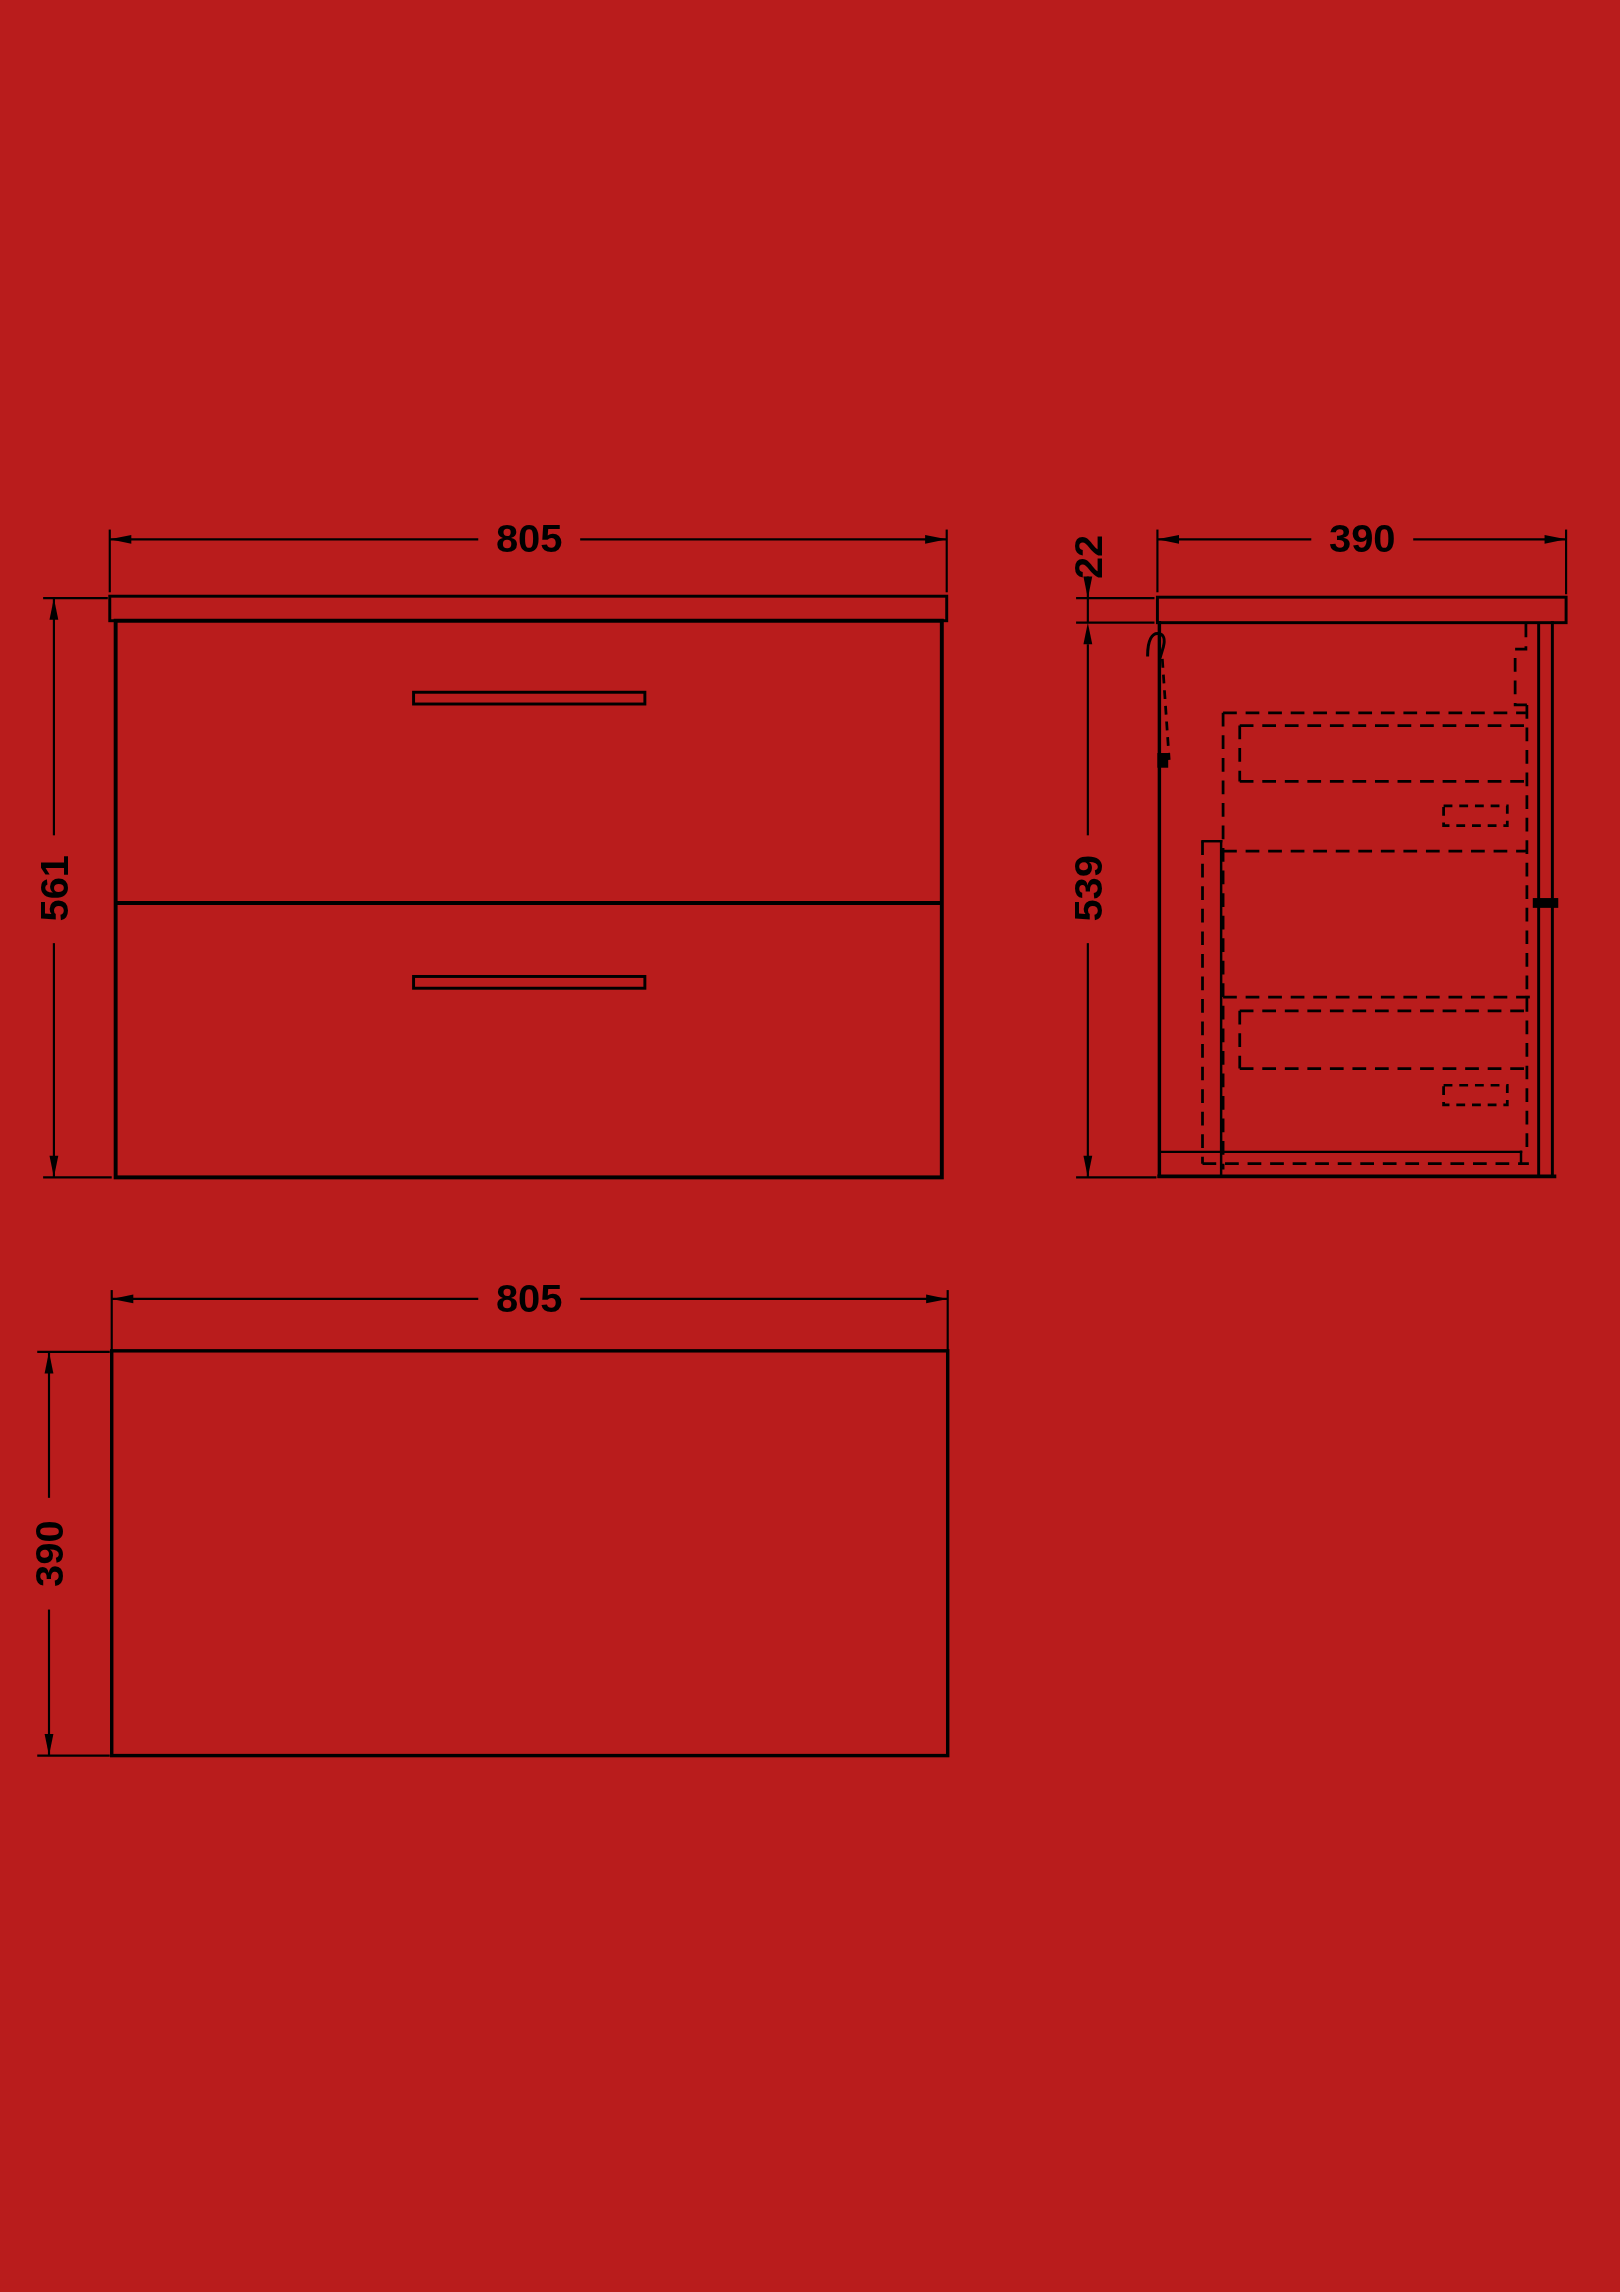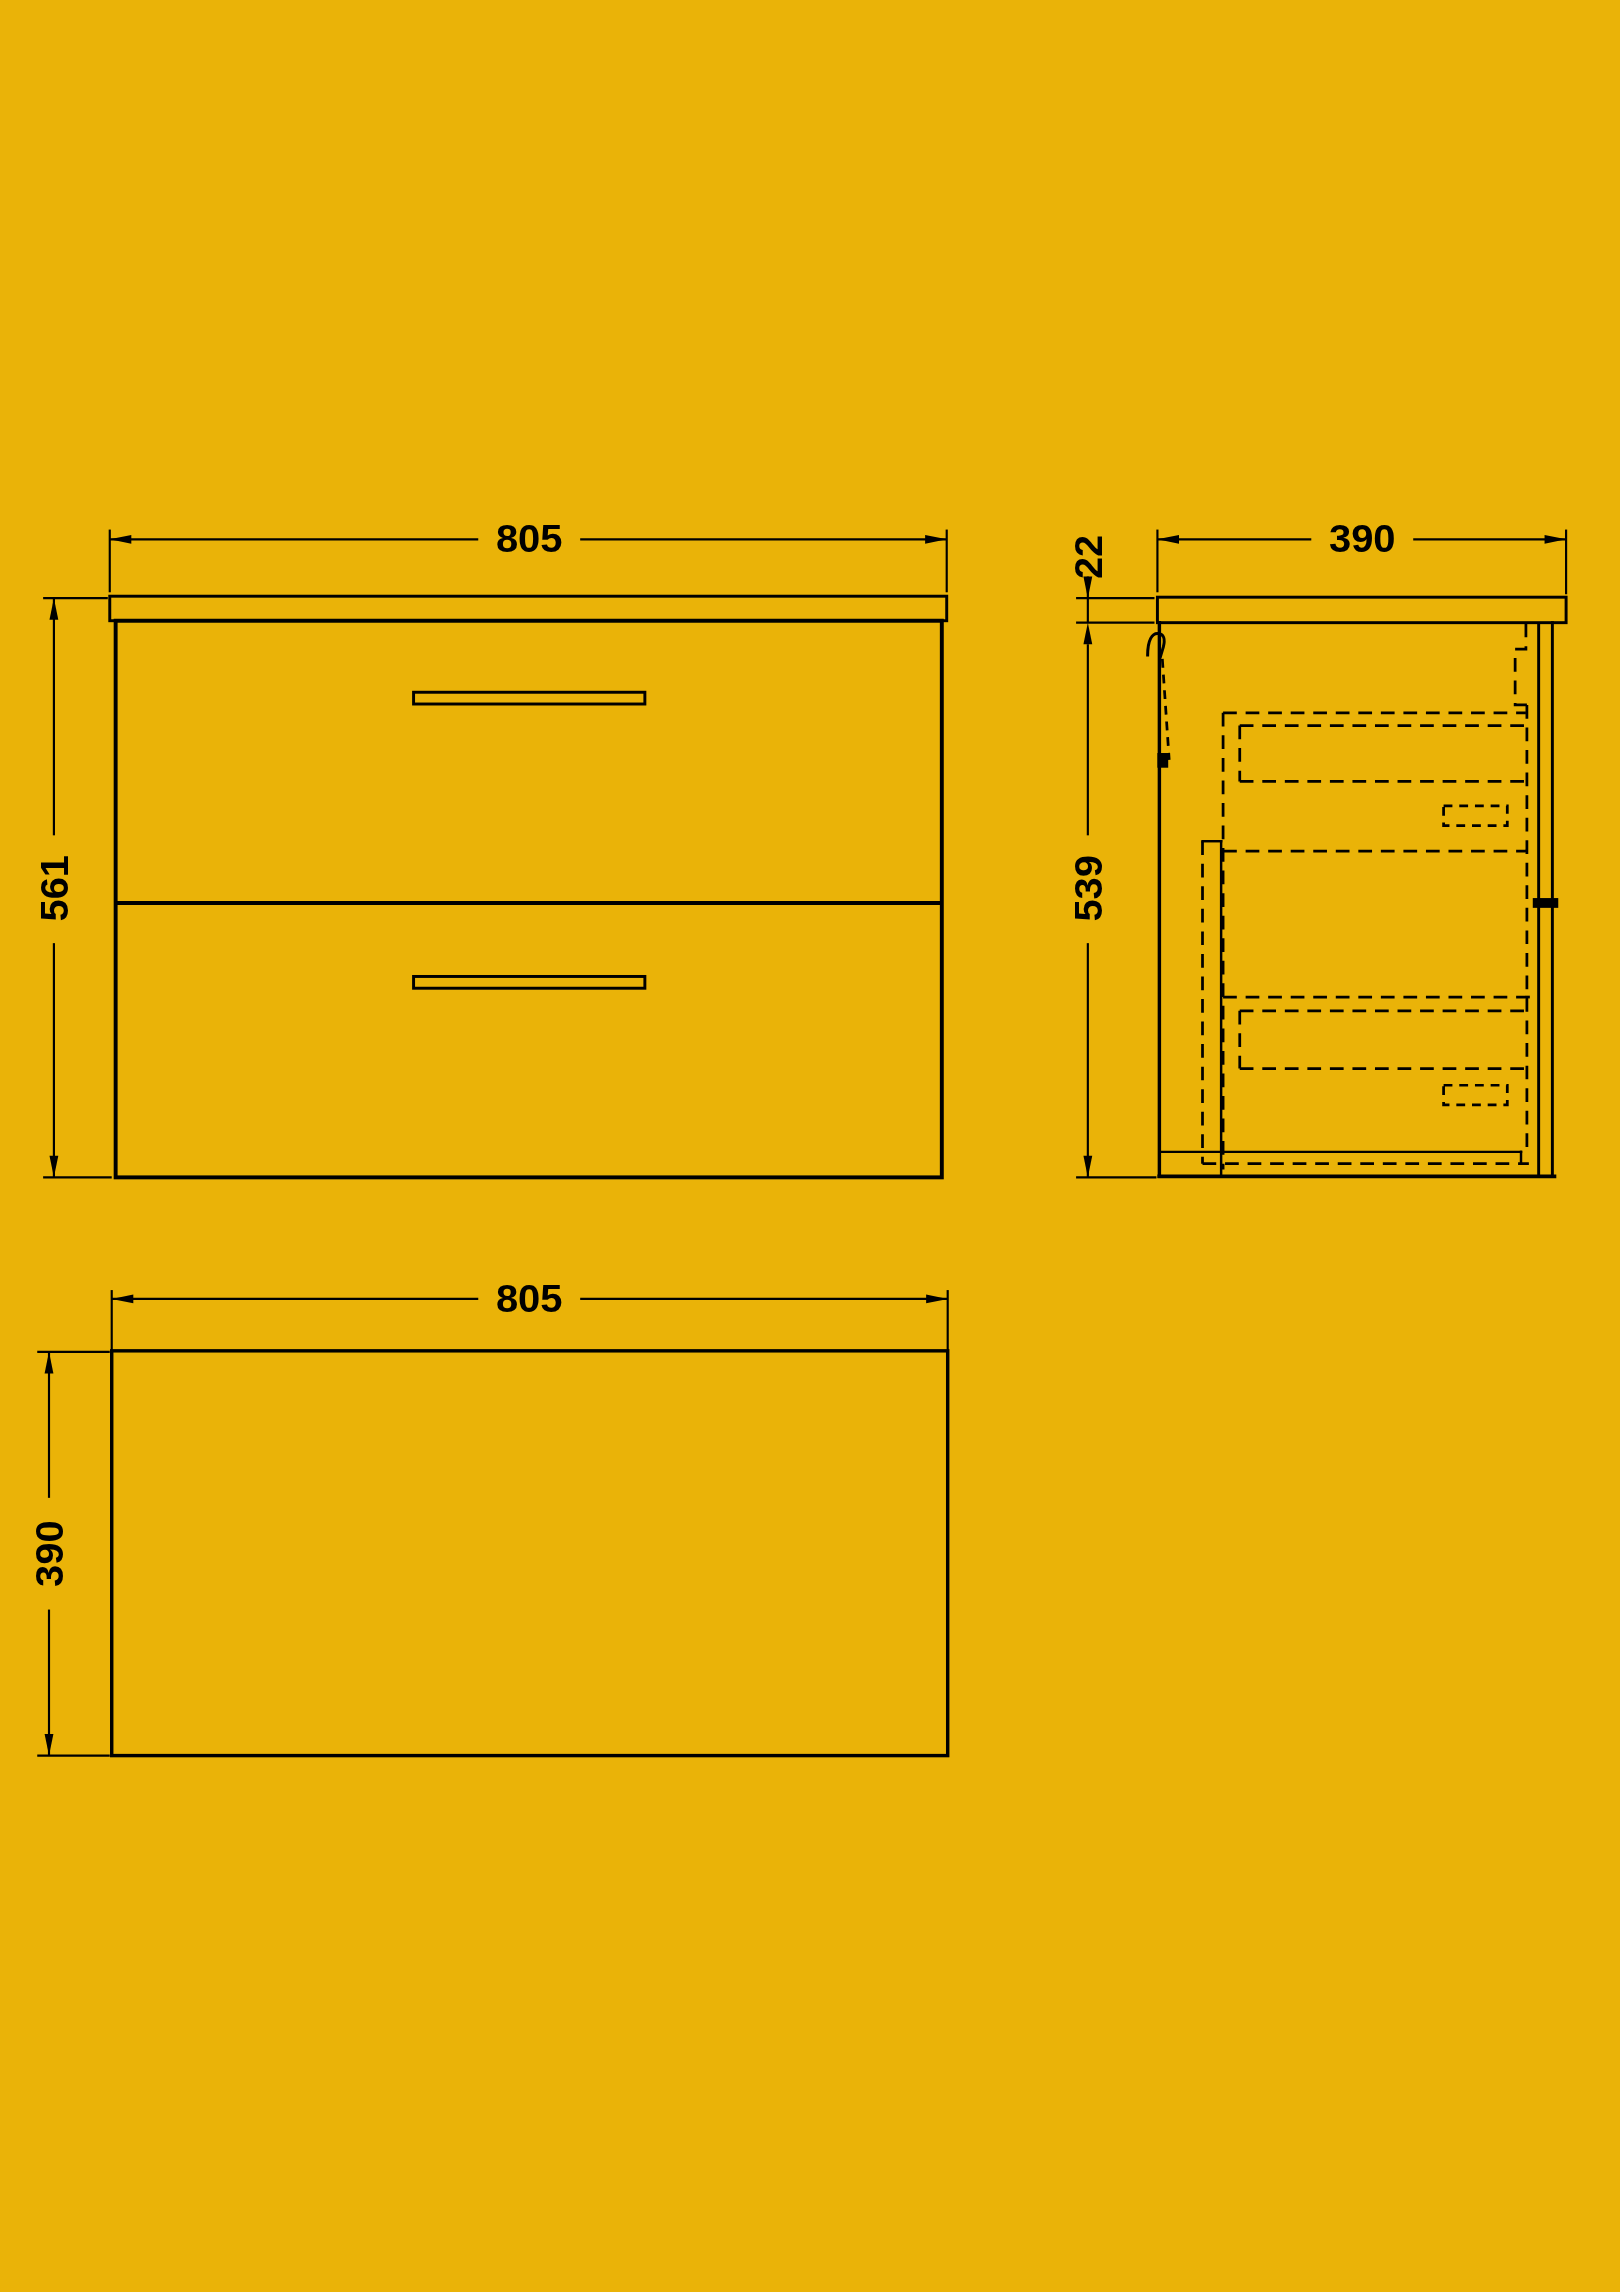--- a/index.html
+++ b/index.html
@@ -1,16 +1,16 @@
 <!DOCTYPE html>
 <html><head>
 <meta charset="utf-8">
 <style>
   html,body{margin:0;padding:0;background:#ffffff;}
-  .canvas{position:relative;width:1620px;height:2293px;background:#eab308;overflow:hidden;}
+  .canvas{position:relative;width:1620px;height:2293px;background:#b91c1c;overflow:hidden;}
   svg{display:block;}
   .ln{stroke:#000000;fill:none;stroke-linecap:square;}
   .w4{stroke-width:4px;}
   .w35{stroke-width:3.5px;}
   .w3{stroke-width:3px;}
   .w25{stroke-width:2.5px;}
   .dim{stroke:#000000;fill:none;stroke-width:2.2px;}
   .dash{stroke:#000000;fill:none;stroke-width:2.8px;stroke-dasharray:14 9;stroke-linecap:butt;}
   .dashf{stroke:#000000;fill:none;stroke-width:2.8px;stroke-dasharray:9 7;stroke-linecap:butt;}
   .arrow{fill:#000000;stroke:none;}

